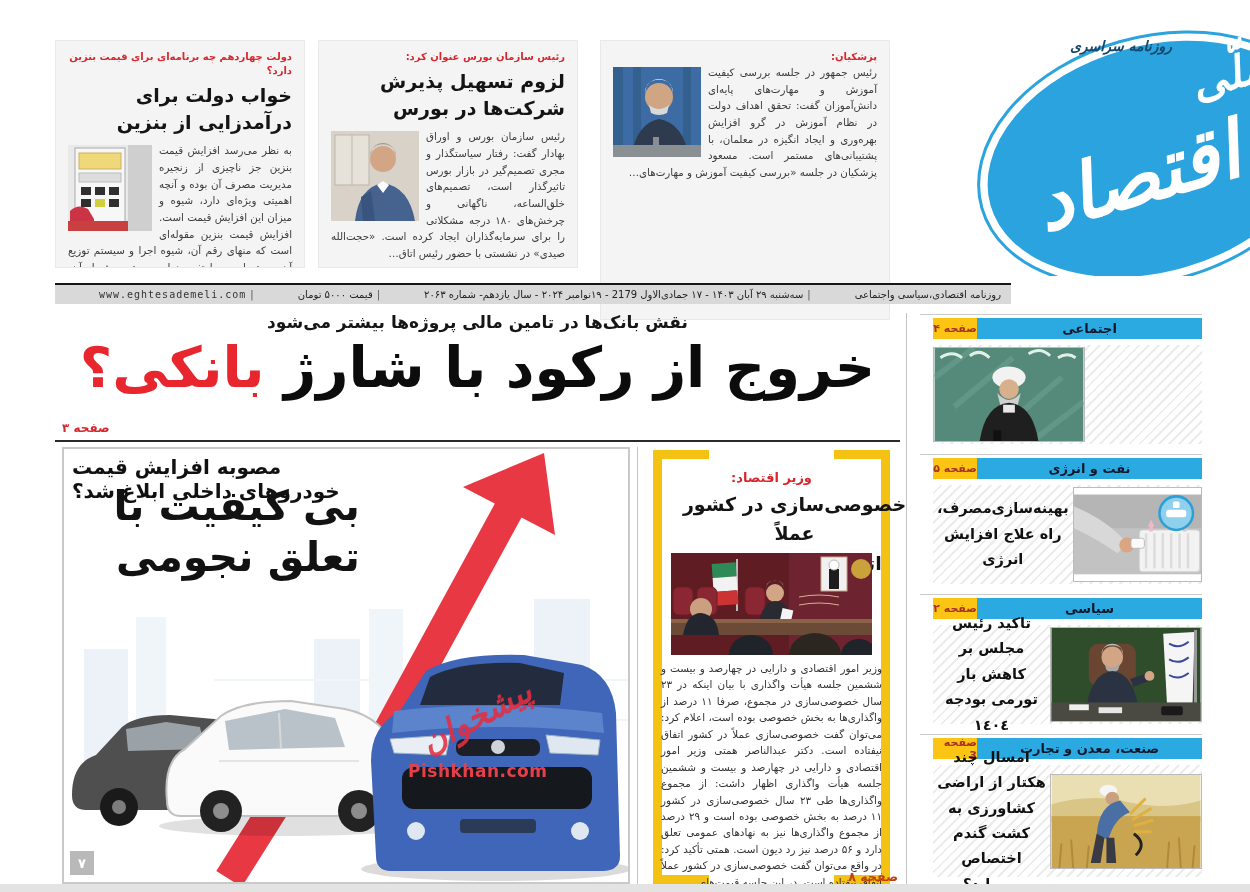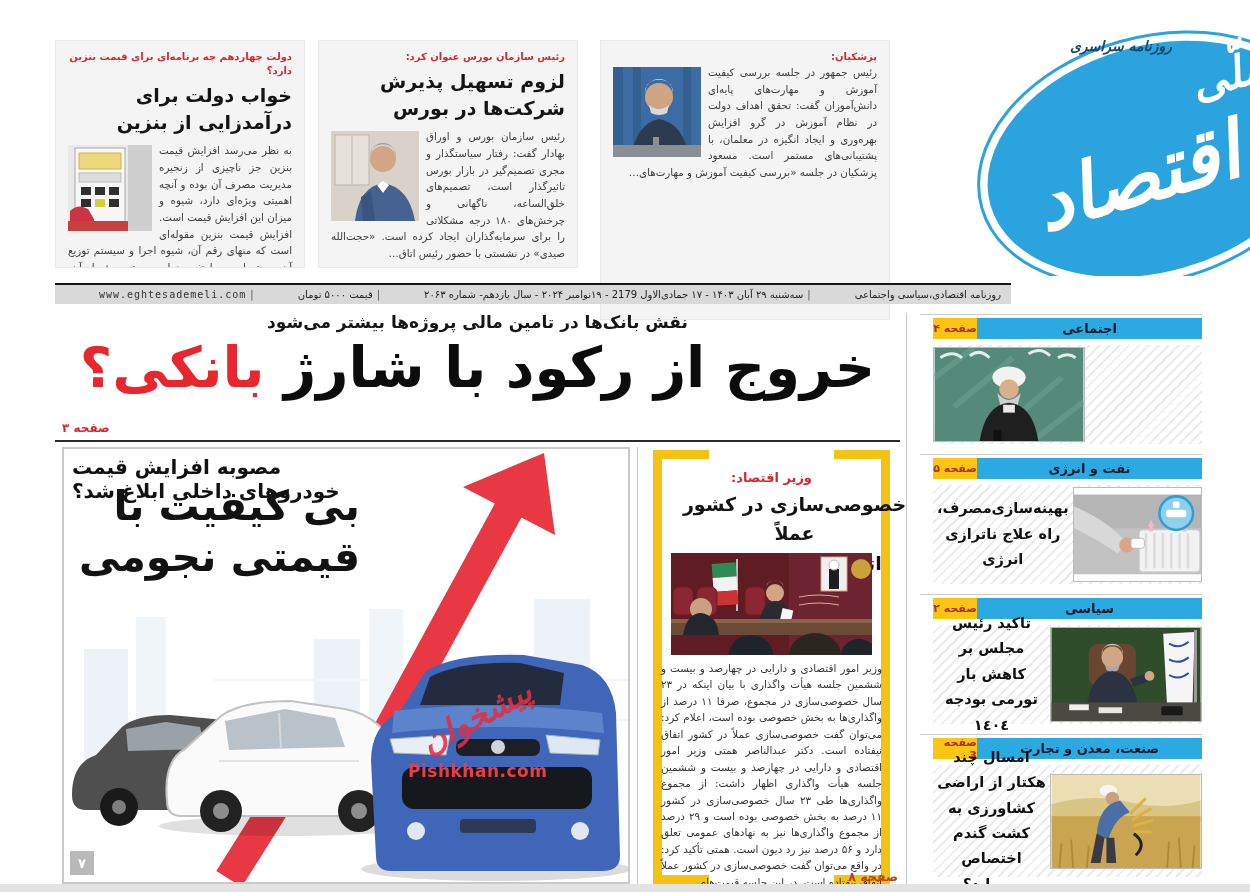--- a/index.html
+++ b/index.html
@@ -243,21 +243,21 @@
         <polygon points="182,94 236,99 234,114 186,112" fill="#dfe8f0" stroke="#9fb4c4"></polygon>
         <rect x="38" y="126" width="190" height="42" rx="12" fill="#15181d"></rect>
         <circle cx="52" cy="190" r="9" fill="#dfe8f0"></circle>
           <circle cx="216" cy="190" r="9" fill="#dfe8f0"></circle>
         <rect x="96" y="178" width="76" height="14" rx="4" fill="#2b3a57"></rect>
       </g>
     </svg>
     <div class="car-kicker">مصوبه افزایش قیمت خودروهای داخلی ابلاغ شد؟</div>
     <div class="car-headline">
       <div>بی کیفیت با</div>
-      <div>قیمتی نجومی</div>
+      <div>تعلق نجومی</div>
     </div>
     <div class="wm-fa">پیشخوان</div>
     <div class="wm-en">Pishkhan.com</div>
     <div class="page-badge">۷</div>
   </section>
 
   <div class="vline" style="left:637px;top:447px;height:437px"></div>
 
   <section class="eco">
     <div class="ybar" style="left:8px;top:0;width:9px;height:434px"></div>
@@ -333,21 +333,21 @@
       </svg>
     </div>
   </section>
 
   <section class="sb-section" style="top:458px">
     <div class="sb-header">
       <div class="sb-pagebox">صفحه ۵</div>
       <div class="sb-title">نفت و انرژی</div>
     </div>
     <div class="sb-content">
-      <div class="sb-caption">بهینه‌سازی‌مصرف، راه علاج ناترازی انرژی</div>
+      <div class="sb-caption">بهینه‌سازی‌مصرف، راه علاج افزایش انرژی</div>
       <svg class="sb-photo" viewBox="0 0 152 95">
         <rect width="152" height="95" fill="#c2c2c2"></rect>
         <rect x="0" y="0" width="152" height="40" fill="#b5b5b5"></rect>
         <rect x="78" y="42" width="72" height="50" rx="4" fill="#f2f2f2" stroke="#cfcfcf"></rect>
         <g stroke="#dcdcdc" stroke-width="3">
           <line x1="86" y1="46" x2="86" y2="88"></line>
             <line x1="96" y1="46" x2="96" y2="88"></line>
           <line x1="106" y1="46" x2="106" y2="88"></line>
             <line x1="116" y1="46" x2="116" y2="88"></line>
           <line x1="126" y1="46" x2="126" y2="88"></line>

